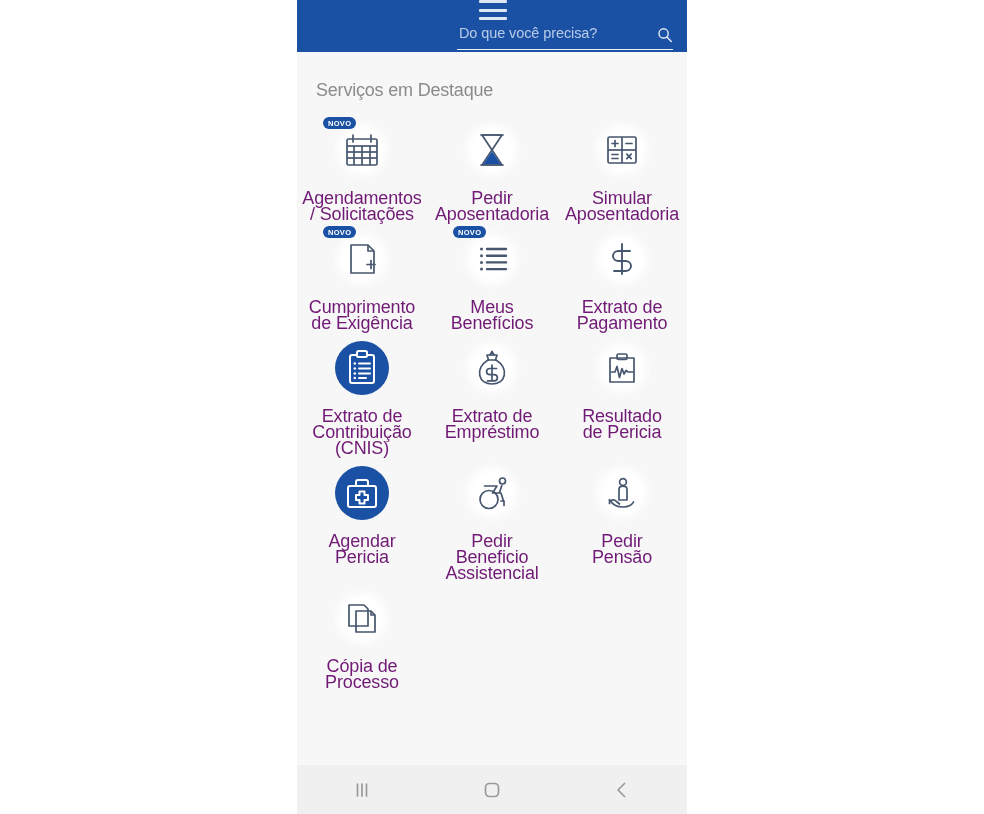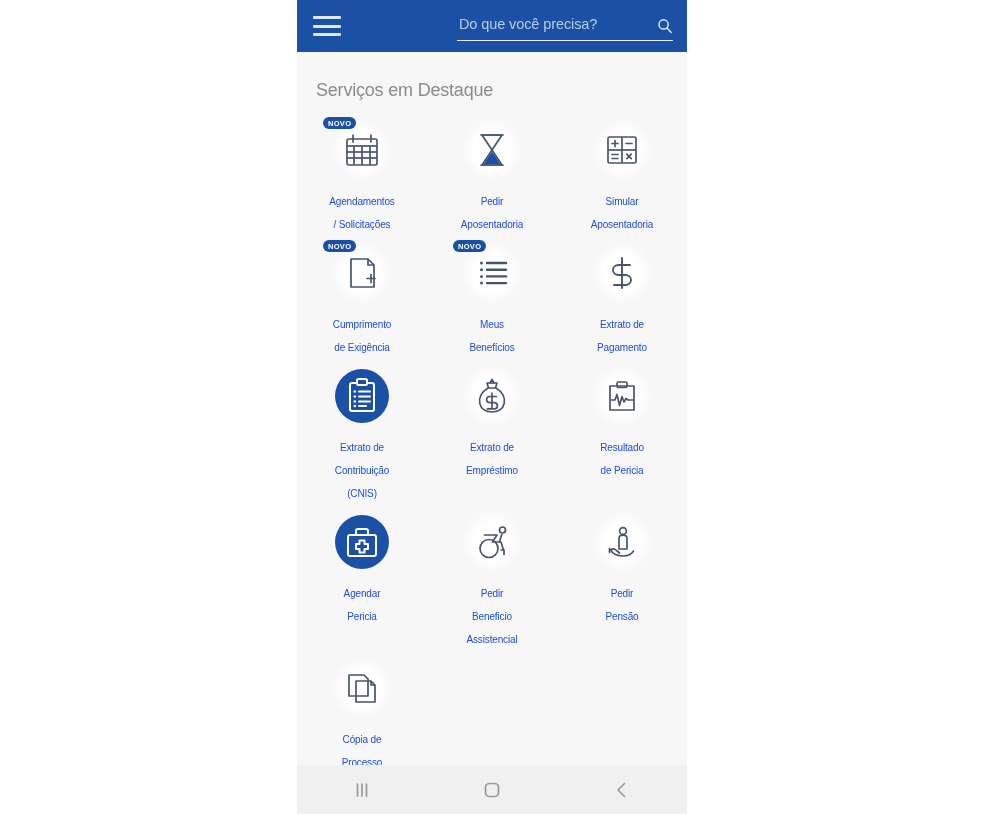--- a/index.html
+++ b/index.html
@@ -33,20 +33,21 @@
 
   
   #app-header {
     position: relative;
     height: 52px;
     background: #1b51a4;
     display: flex;
     align-items: center;
     box-sizing: border-box;
     padding: 0 14px 0 16px;
+    flex-direction: column;
   }
 
   #hamburger {
     width: 28px;
     height: 20px;
     display: flex;
     flex-direction: column;
     justify-content: space-between;
     cursor: pointer;
     flex: none;
@@ -162,23 +163,23 @@
     font-size: 7.5px;
     font-weight: bold;
     letter-spacing: 0.3px;
     padding: 2.5px 5px 2px 5px;
     border-radius: 9px;
     line-height: 1;
   }
 
   .cell-label {
     margin-top: 7px;
-    font-size: 10px;
-    line-height: 23px;
-    color: #1d4ed8;
+    font-size: 18px;
+    line-height: 16px;
+    color: #701a75;
     text-align: center;
     letter-spacing: -0.15px;
     white-space: pre-line;
   }
 
   
   #navbar {
     position: absolute;
     left: 0;
     bottom: 0;

